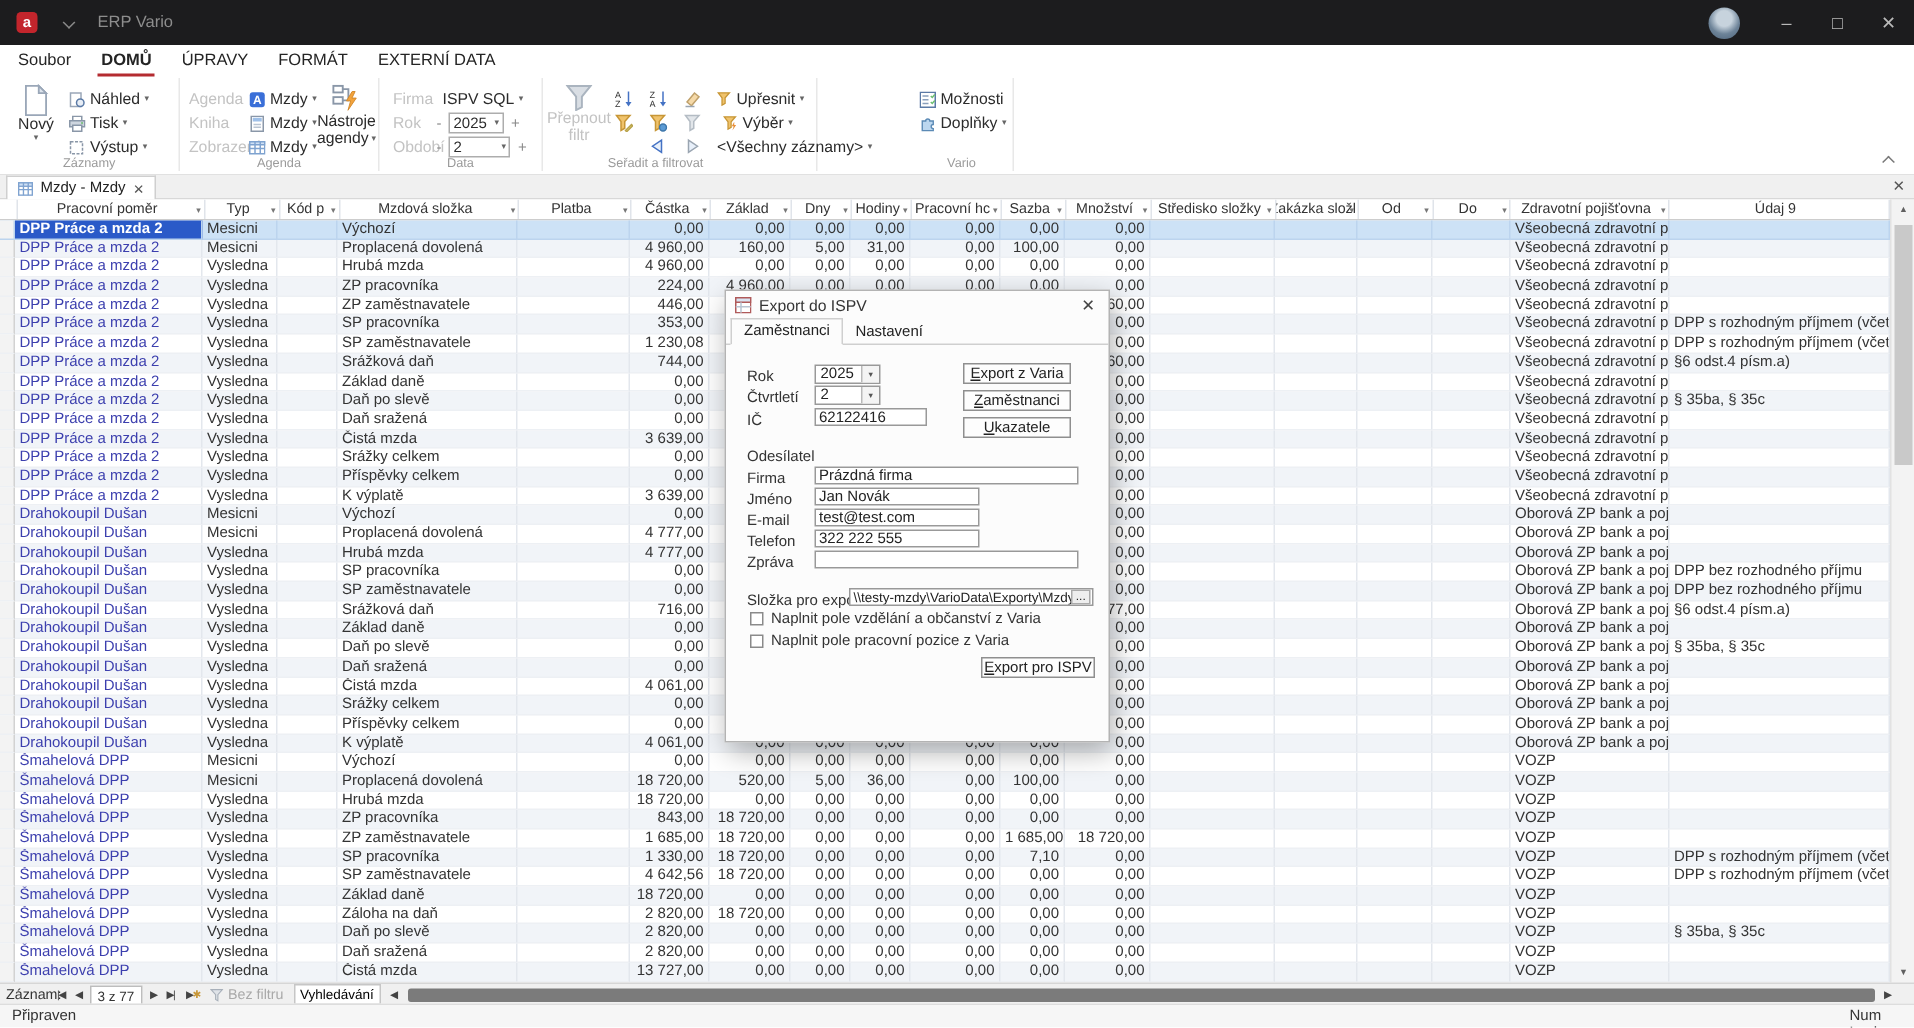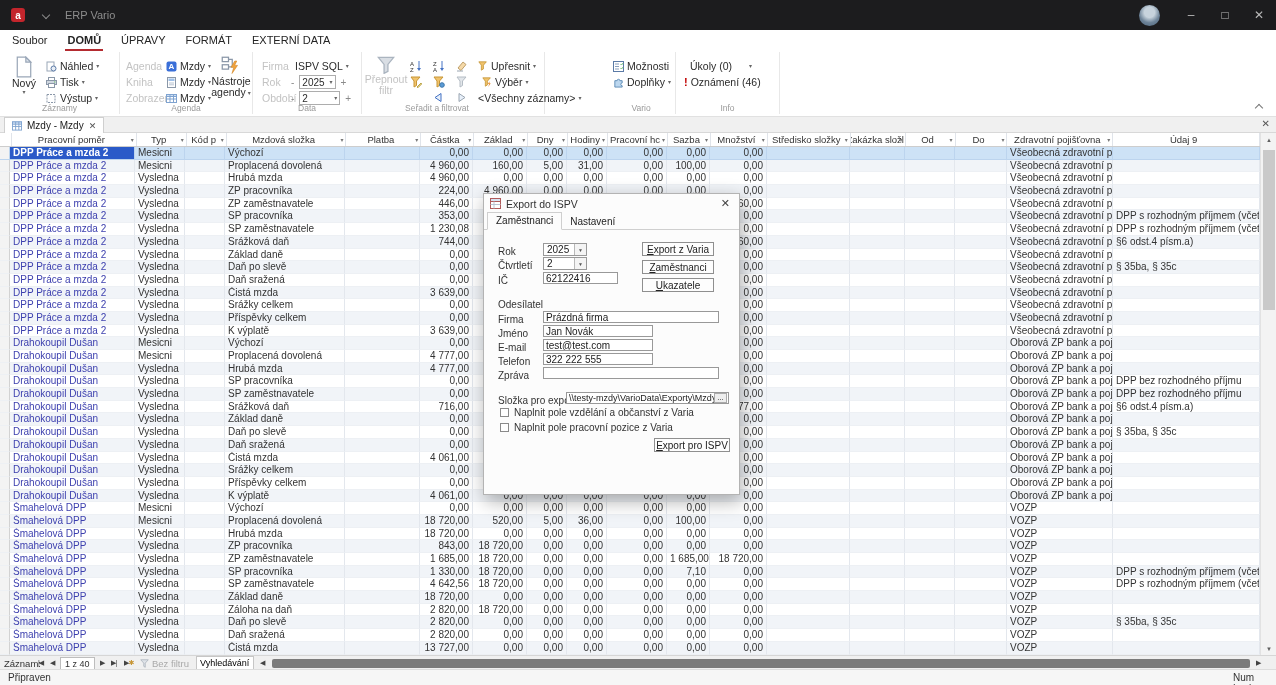--- a/index.html
+++ b/index.html
@@ -350,31 +350,20 @@
     <div class="rsmall" style="left:6px;top:24px">
       <span class="icon"><svg width="11" height="11" viewBox="0 0 12 12">
             <path d="M2 4h2.5a1.5 1.5 0 113 0H10v2.5a1.5 1.5 0 100 3V11H2z" fill="#bcd7ef" stroke="#5b8ab5"></path>
           </svg></span>
       <span>Doplňky</span>
         <span class="dd">▾</span>
     </div>
     <div class="rglabel">Vario</div>
   </div>
 
-  <div class="rgroup" style="left:676px;width:104px">
-    <div class="rsmall" style="left:14px;top:8px">
-      <span>Úkoly (0)</span>
-        <span class="dd" style="margin-left:14px">▾</span>
-    </div>
-    <div class="rsmall" style="left:8px;top:24px">
-      <span class="excl">!</span>
-      <span>Oznámení (46)</span>
-    </div>
-    <div class="rglabel">Info</div>
-  </div>
 
   <div class="abs" style="left:1256px;top:50px;width:10px;height:10px">
     <div style="width:6px;height:6px;border-left:1px solid #777;border-top:1px solid #777;transform:rotate(45deg);margin-top:3px"></div>
   </div>
 </div>
 
 <div class="abs doctabs">
   <div class="doctab">
     <span class="icon"><svg width="10" height="10" viewBox="0 0 11 11">
           <rect x="0.5" y="1" width="10" height="9" fill="#fff" stroke="#7fa3d0"></rect>
@@ -1315,21 +1304,21 @@
 </div>
 
 <div class="abs navigator">
   <div class="abs" style="left:4px">Záznam:</div>
   <div class="abs" style="left:38px">
       <span class="navglyph">|◀</span>
     </div>
   <div class="abs" style="left:50px">
       <span class="navglyph">◀</span>
     </div>
-  <div class="abs recbox" style="left:60px;top:1px">1 z 40</div>
+  <div class="abs recbox" style="left:60px;top:1px">3 z 77</div>
   <div class="abs" style="left:100px">
       <span class="navglyph">▶</span>
     </div>
   <div class="abs" style="left:111px">
       <span class="navglyph">▶|</span>
     </div>
   <div class="abs" style="left:124px">
       <span class="navglyph">▶</span>
       <span style="font-size:7px;color:#c79636">✱</span>
     </div>

